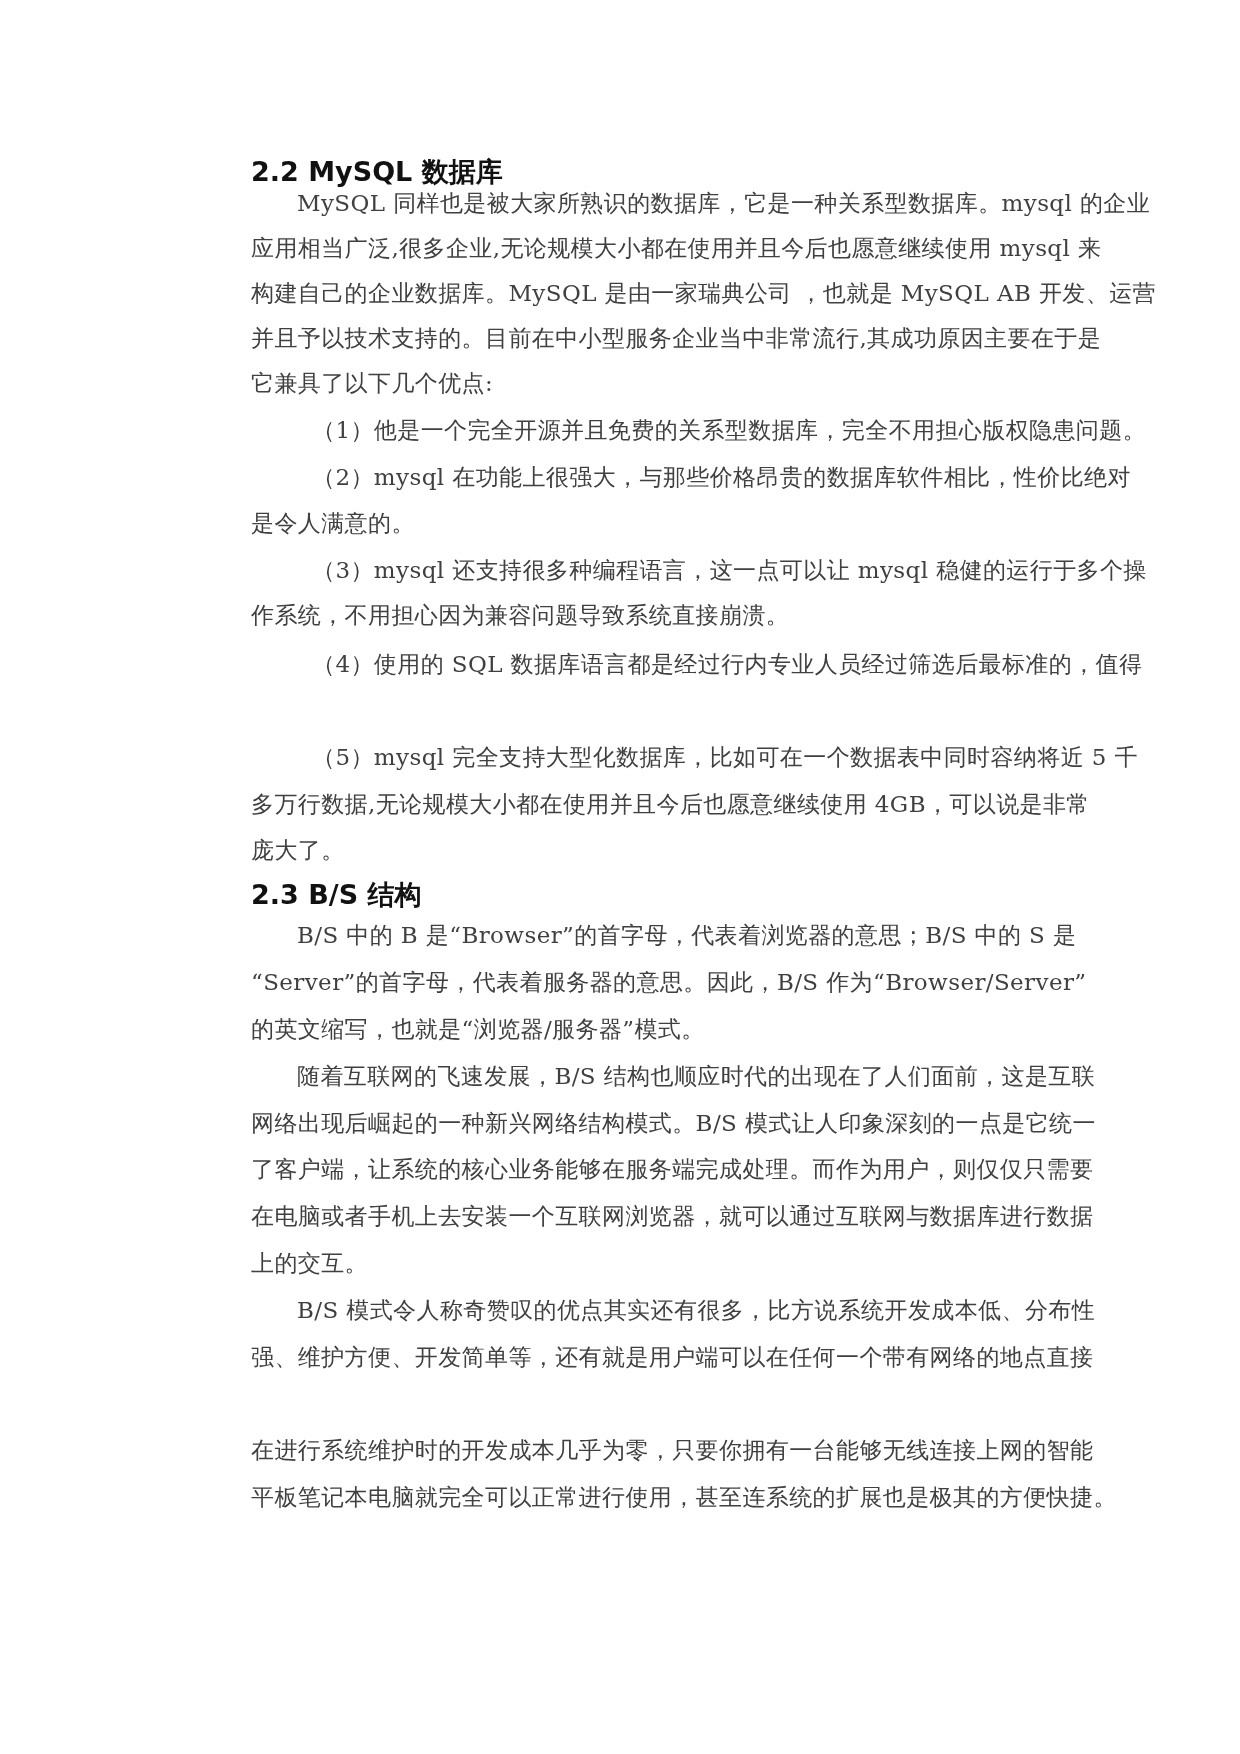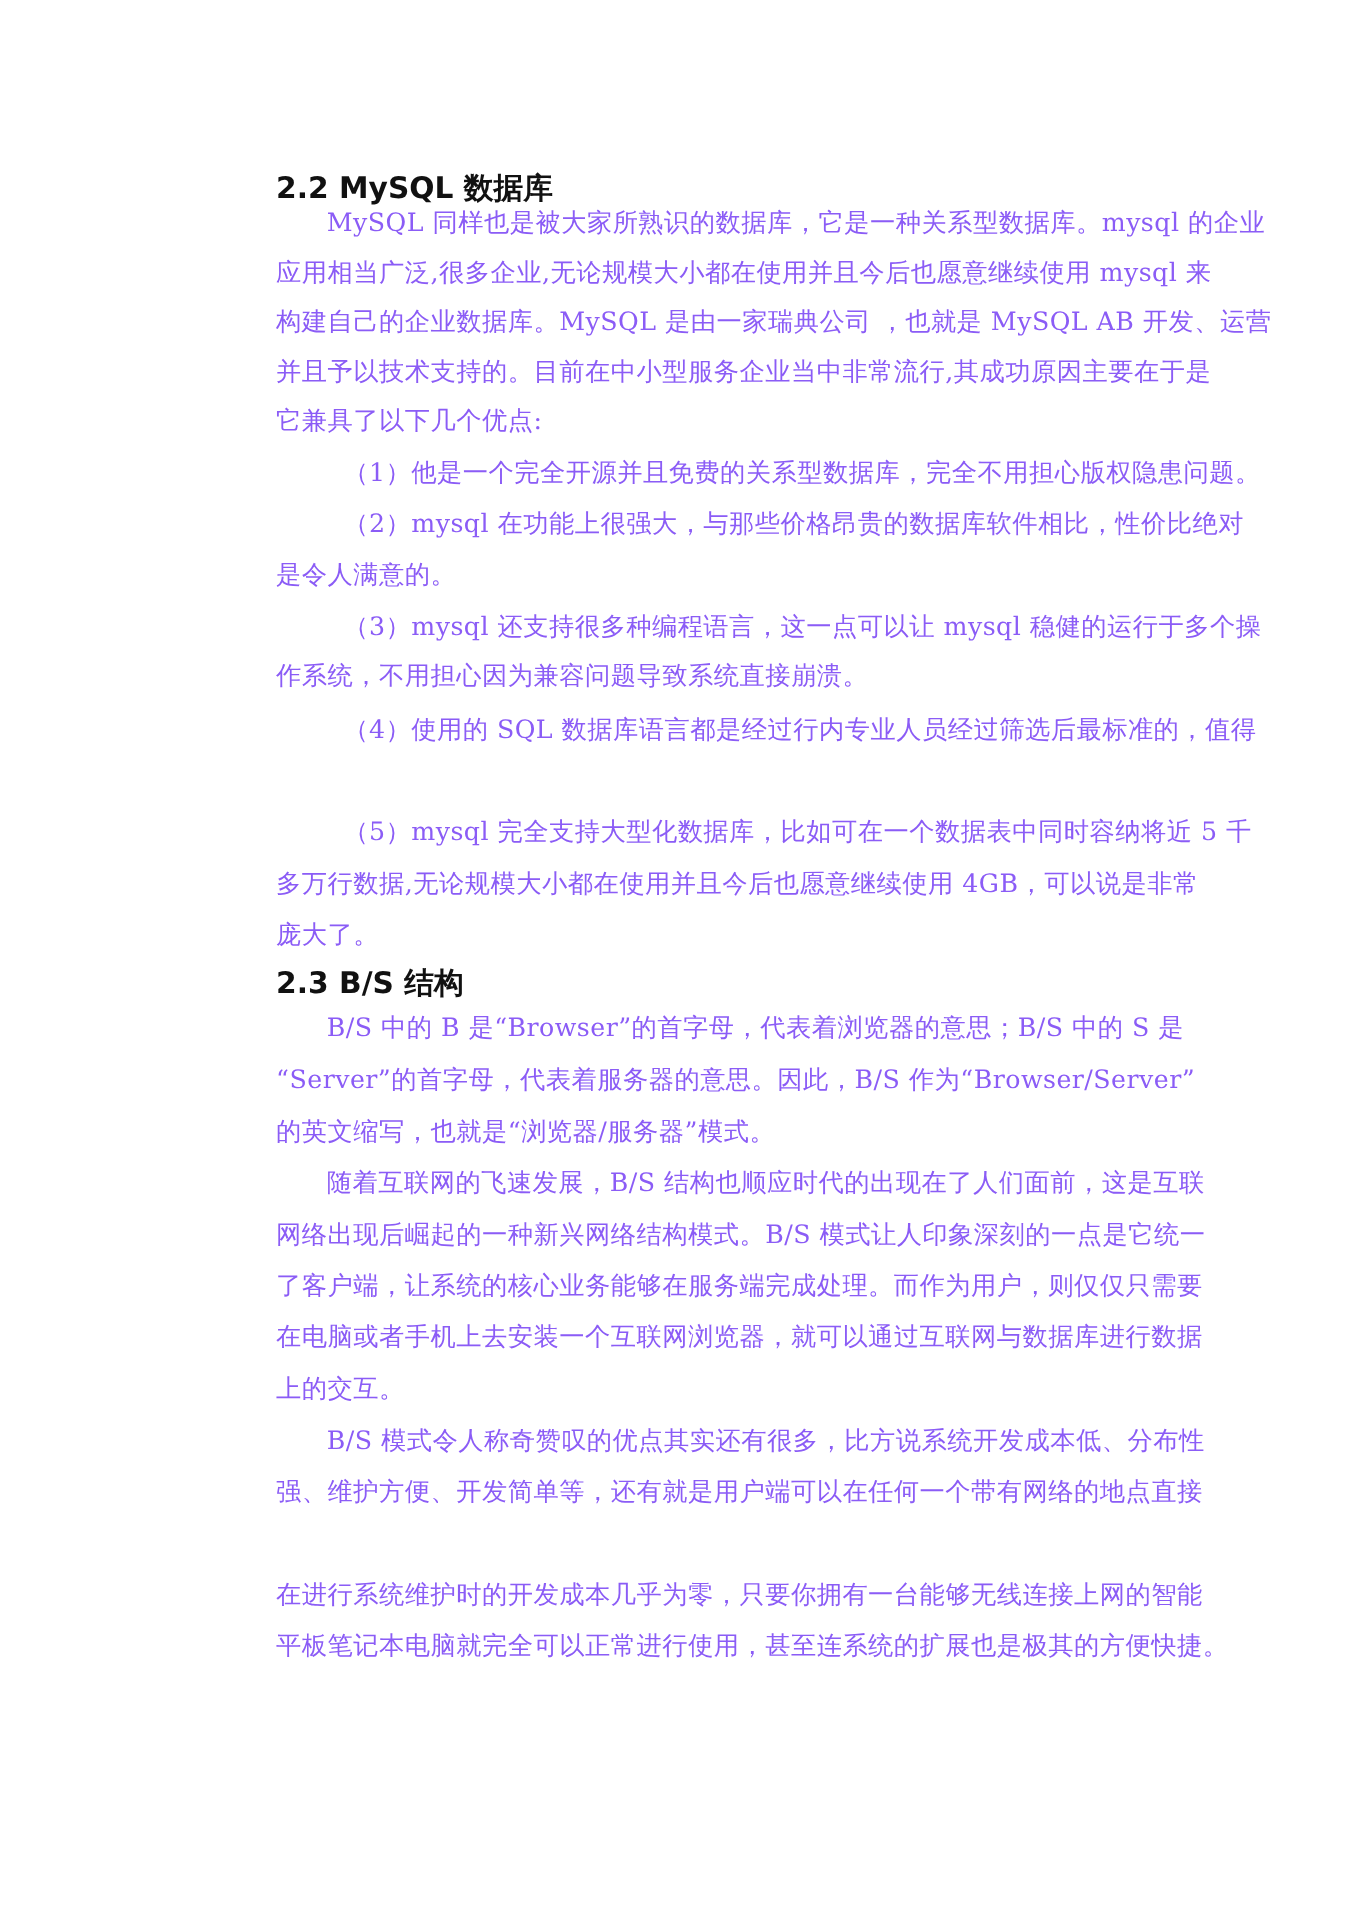--- a/index.html
+++ b/index.html
@@ -5,21 +5,21 @@
   html, body { margin: 0; padding: 0; background: #ffffff; }
   body { width: 1240px; height: 1754px; position: relative; overflow: hidden; }
   .page { position: absolute; left: 0; top: 0; width: 1132px; height: 1754px; background: #fff; margin-left: 32px; }
   .line {
     position: absolute;
     left: 219px;
     width: 920px;
     font-family: "DejaVu Serif", "Liberation Serif", serif;
     font-size: 23px;
     line-height: 30px;
-    color: #8b5cf6;
+    color: #404040;
     white-space: nowrap;
     letter-spacing: 0.4px;
   }
   .indent { left: 265px; }
   .indent2 { left: 280px; }
   .heading {
     position: absolute;
     left: 219px;
     font-family: "DejaVu Sans", "Liberation Sans", sans-serif;
     font-size: 27px;

